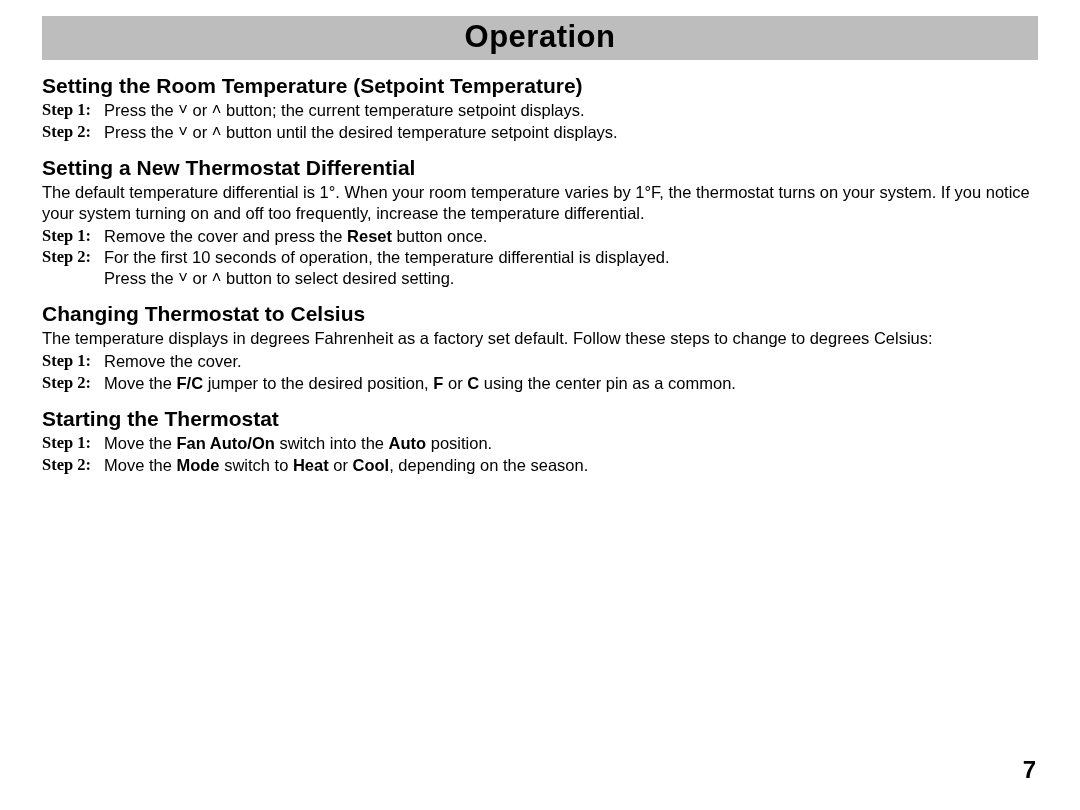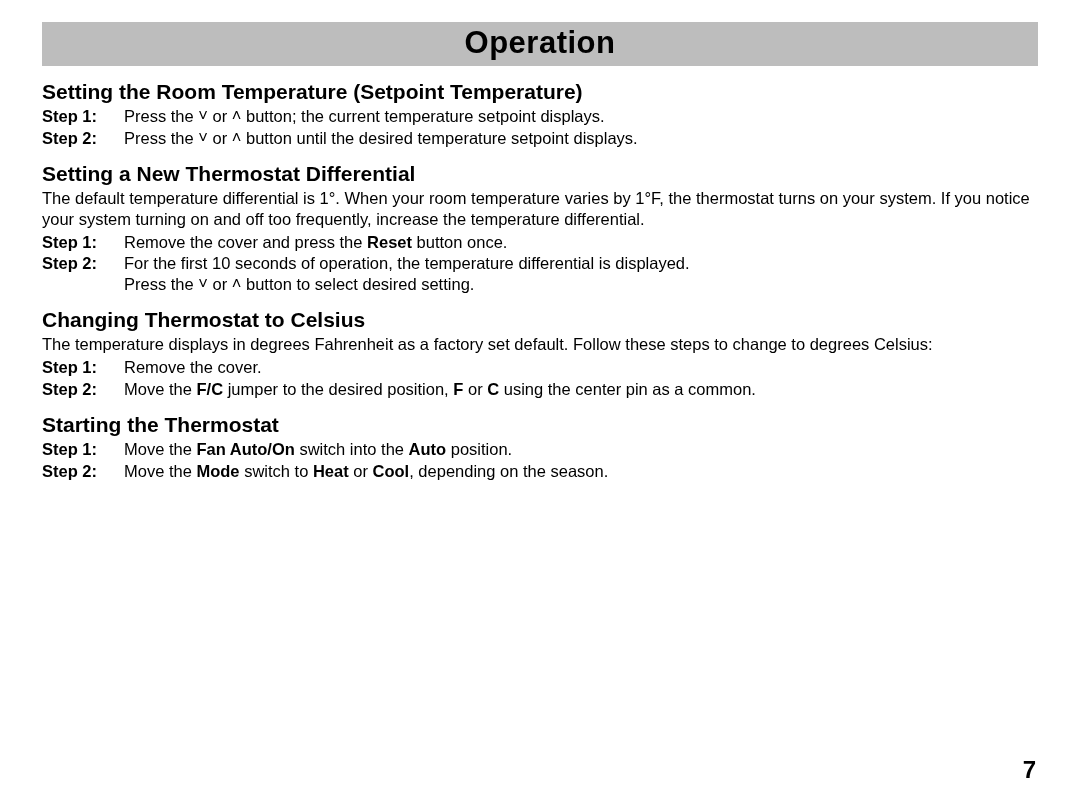--- a/index.html
+++ b/index.html
@@ -1,17 +1,17 @@
 <!DOCTYPE html>
 <html><head>
 <meta charset="utf-8">
 <style>
   * { box-sizing: border-box; margin: 0; padding: 0; }
   html, body { width: 1080px; height: 810px; background: #fff; font-family: Arial, Helvetica, sans-serif; color: #000; }
-  .page { padding: 22px 42px 0 42px; position: relative; height: 100%; }
+  .page { padding: 16px 42px 0 42px; position: relative; height: 100%; }
   .title-band {
     background: #bdbdbd;
     text-align: center;
     font-size: 31px;
     font-weight: 600;
     letter-spacing: 0.5px;
     padding: 3px 0 5px 0;
     margin-bottom: 14px;
     font-family: "Segoe UI", Arial, sans-serif;
   }
@@ -27,21 +27,21 @@
     line-height: 1.25;
     margin-bottom: 2px;
   }
   .steps { margin-top: 2px; }
   .step-row {
     display: flex;
     font-size: 16.5px;
     line-height: 1.25;
     margin-bottom: 1px;
   }
-  .step-label { font-weight: bold; white-space: nowrap; margin-right: 20px; min-width: 62px; }
+  .step-label { font-weight: bold; white-space: nowrap; margin-right: 0; min-width: 62px; font-family: Liberation Serif, serif; }
   .step-text { flex: 1; }
   .step-text .bold { font-weight: bold; }
   .chev { position: relative; top: -1px; }
   .pagenum {
     position: absolute;
     bottom: 26px;
     right: 44px;
     font-size: 24px;
     font-weight: bold;
   }

